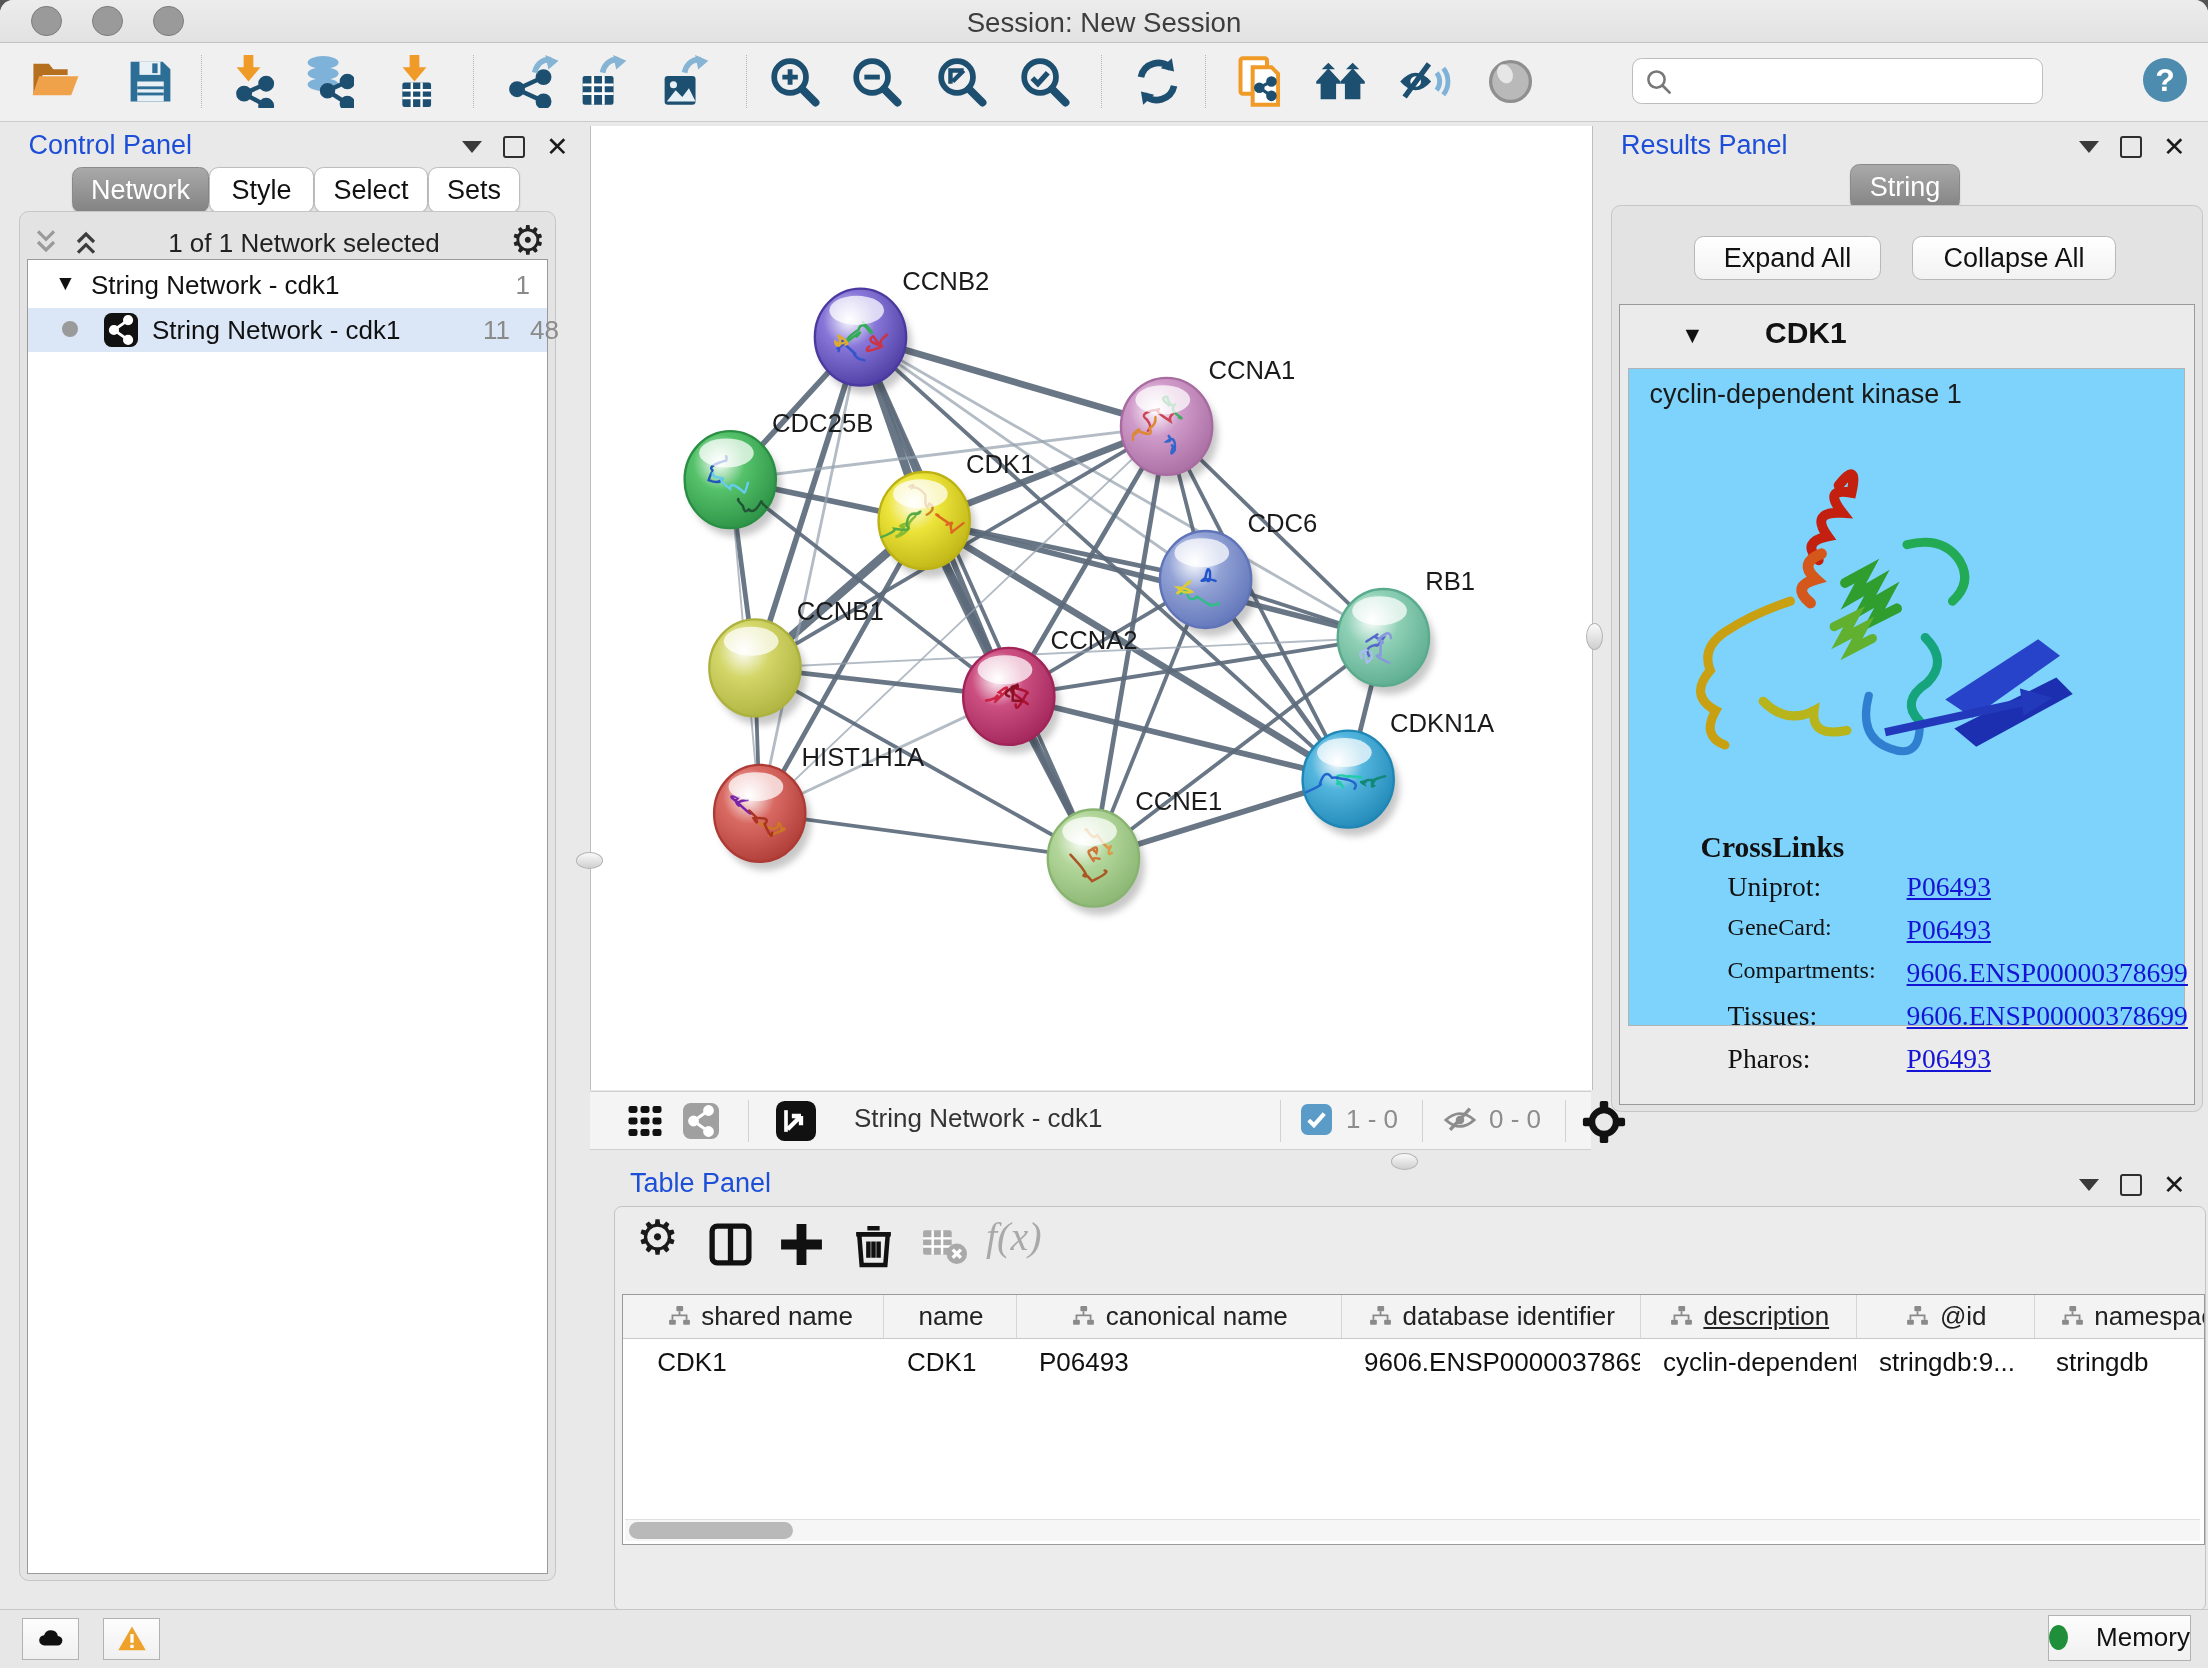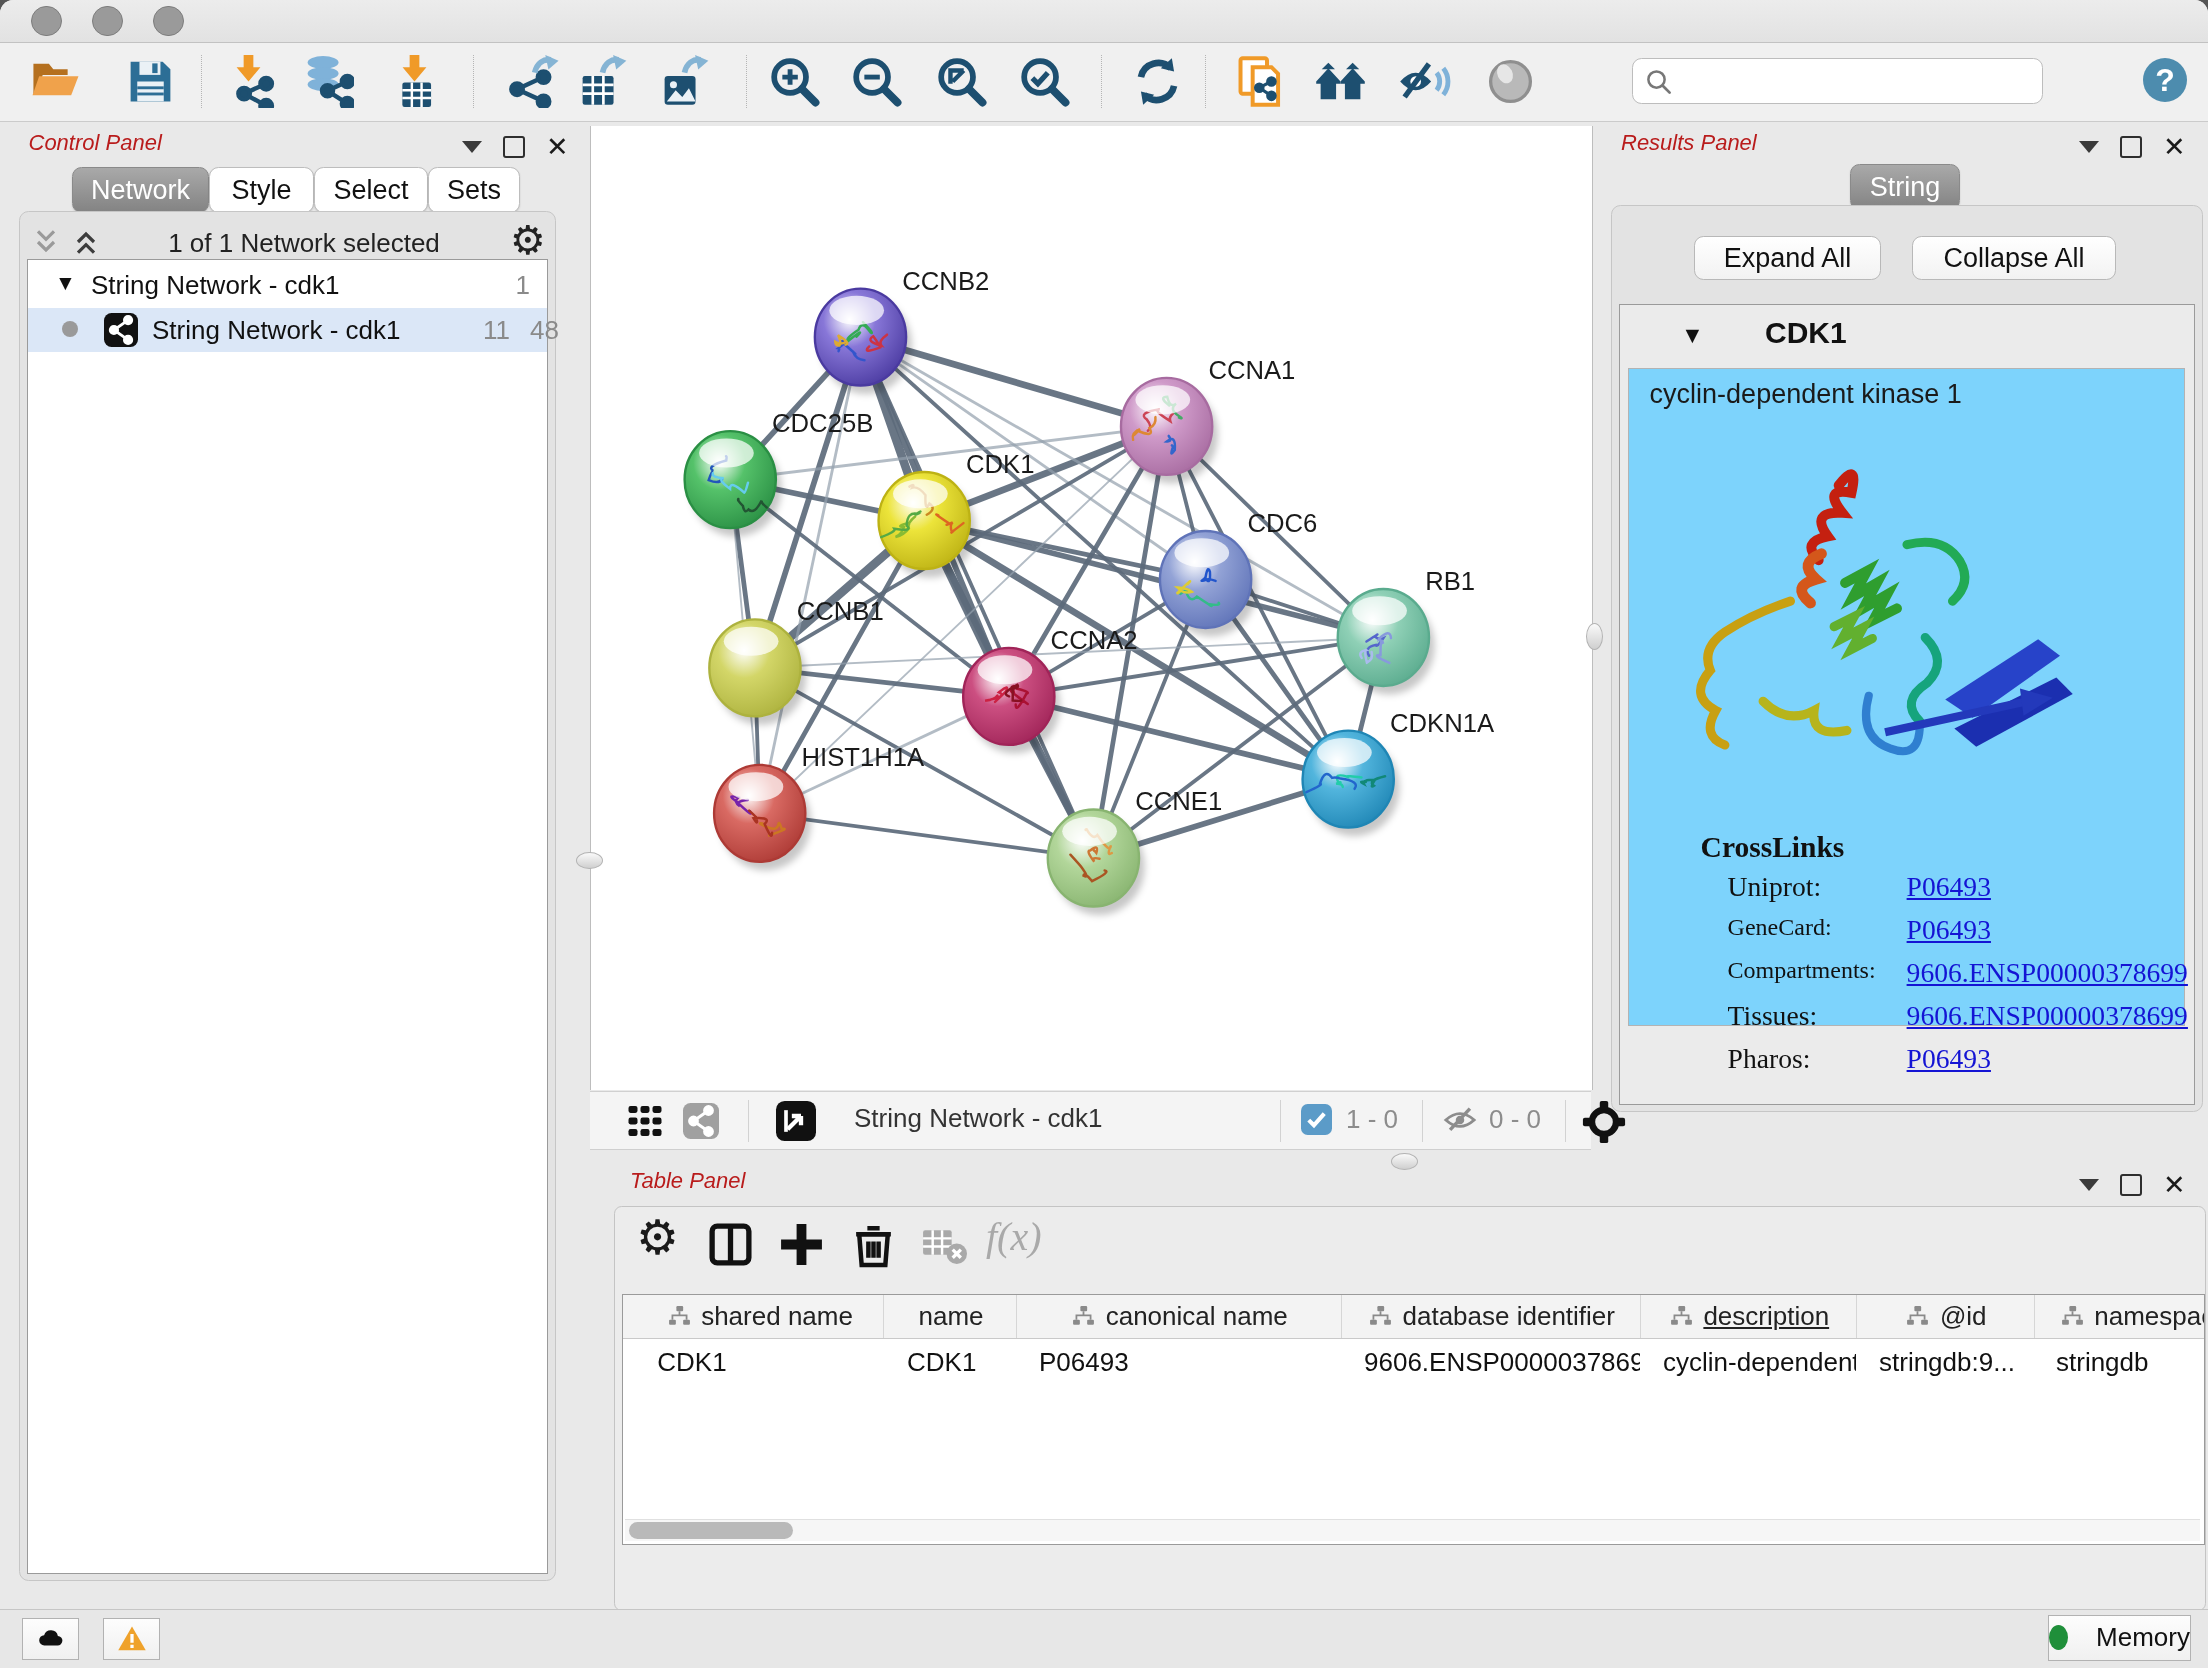--- a/index.html
+++ b/index.html
@@ -17,21 +17,21 @@
   .tbico{top:12.4px;width:53px;height:53px;}
   .tbico svg{width:53px;height:53px;}
   .tbsep{top:12.4px;width:0;height:53px;border-left:1.9px dotted #b5b5b5;}
   .searchbox{left:1632px;top:15px;width:409px;height:44px;background:#fff;border:1.9px solid #bdbdbd;
     border-radius:9.5px;}
   .searchbox input{position:absolute;left:49px;top:1.9px;width:342px;height:36px;border:none;outline:none;
     font-size:25px;background:transparent;font-family:inherit;}
   .helpbtn{left:2143px;top:15px;width:44px;height:44px;border-radius:50%;background:#4d8cae;color:#fff;
     font-size:32px;font-weight:bold;text-align:center;line-height:44px;}
   
-  .paneltitle{font-size:22px;color:#b91c1c;font-style:italic;}
+  .paneltitle{font-size:27px;color:#1d4ed8;}
   .phicons{display:flex;gap:21px;align-items:center;}
   .tri-down{width:0;height:0;border-left:10.5px solid transparent;border-right:10.5px solid transparent;
     border-top:12.4px solid #3a3a3a;}
   .float-ico{width:18px;height:18px;border:2.9px solid #2e2e2e;border-radius:2.9px;}
   .x-ico{font-size:27px;font-weight:bold;color:#1a1a1a;line-height:19px;}
   .tab{height:44px;border:1px solid #bdbdbd;background:#fff;color:#111;font-size:27px;
     display:flex;align-items:center;justify-content:center;border-radius:9.5px;box-shadow:0 1px 1.9px rgba(0,0,0,.15);}
   .tab.sel{background:linear-gradient(#a9a9a9,#838383);color:#fff;border-color:#8a8a8a;}
   .groupbox{background:#e3e3e3;border:1.9px solid #c6c6c6;border-radius:9.5px;}
   
@@ -74,20 +74,21 @@
 </style>
 </head>
 <body>
 
 <div class="window">
 
   <div class="abs titlebar">
     <div class="abs traffic" style="left:31px"></div>
     <div class="abs traffic" style="left:92px"></div>
     <div class="abs traffic" style="left:153px"></div>
+    <div class="abs wintitle">Session: New Session</div>
   </div>
 
   <div class="abs toolbar">
     <div class="abs tbico" style="left:28.5px">
       <svg viewBox="0 0 24 24">
           <path d="M2 4h7l2 2.4h6.5V9H6.2L3.4 17.5H2z" fill="#b5701f"></path>
           <path d="M4.6 9.6H22.4l-3.3 8.6H1.6z" fill="#f0a24b"></path>
         </svg>
     </div>
     <div class="abs tbico" style="left:124px">

